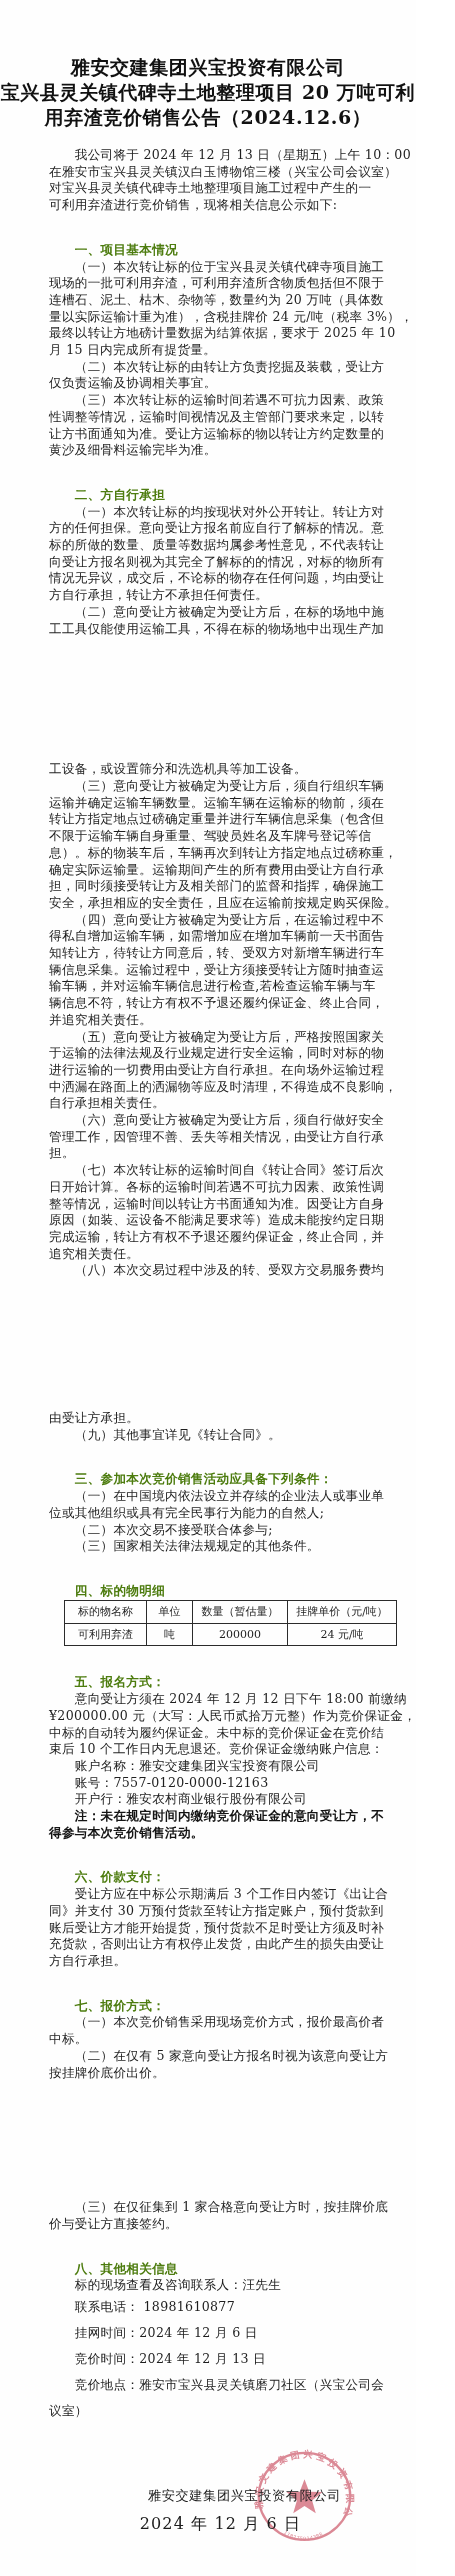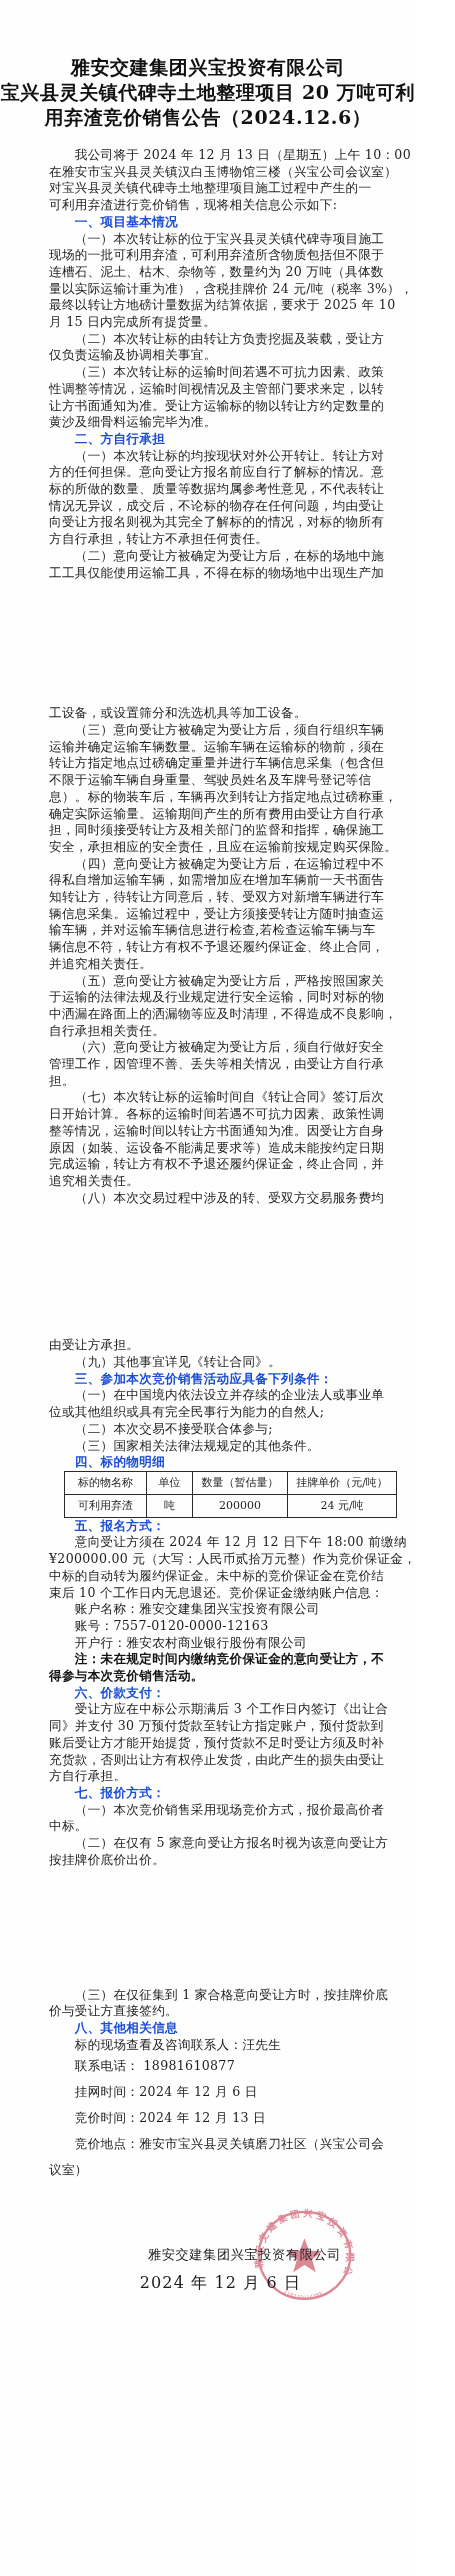--- a/index.html
+++ b/index.html
@@ -3,21 +3,21 @@
 <meta charset="utf-8">
 <style>
   html,body{margin:0;padding:0;background:#ffffff;}
   #page{position:relative;width:416px;min-height:2576px;background:#fefefe;overflow:hidden;
         color:#1c1c1c;font-family:"DejaVu Serif","Liberation Serif",serif;}
   .gap{width:100%;}
   .title{font-family:"DejaVu Serif","Liberation Serif",serif;font-weight:bold;
          font-size:19px;line-height:25px;text-align:center;white-space:nowrap;letter-spacing:0.6px;color:#111;}
   .line{font-size:12.6px;line-height:16.7px;margin-left:49px;margin-right:29px;
         white-space:nowrap;letter-spacing:0.3px;color:#1e1e1e;}
-  .hline{font-family:"Liberation Sans","DejaVu Sans",sans-serif;font-weight:bold;color:#1d4ed8;}
+  .hline{font-family:"Liberation Sans","DejaVu Sans",sans-serif;font-weight:bold;color:#4d7c0f;margin-top:28px;}
   .bline{font-weight:bold;color:#141414;}
   .spaced{line-height:26px;}
   table.goods{border-collapse:collapse;margin-left:64px;table-layout:fixed;}
   table.goods td,table.goods th{border:1.1px solid #2b2b2b;font-weight:normal;
         font-size:11px;text-align:center;height:20.7px;padding:0.6px 1.1px;
         font-family:"DejaVu Serif","Liberation Serif",serif;color:#1e1e1e;white-space:nowrap;overflow:hidden;}
   .sign-wrap{position:relative;height:287px;}
   .sign-company{position:absolute;top:63px;right:75px;font-size:13.2px;letter-spacing:0.6px;white-space:nowrap;}
   .sign-date{position:absolute;top:90px;right:115px;font-size:16px;letter-spacing:1.1px;white-space:nowrap;}
   .seal{position:absolute;top:22px;left:250px;width:109px;height:103px;opacity:0.82;}
@@ -47,22 +47,22 @@
       <div class="line">　　（二）本次转让标的由转让方负责挖掘及装载，受让方</div>
       <div class="line">仅负责运输及协调相关事宜。</div>
       <div class="line">　　（三）本次转让标的运输时间若遇不可抗力因素、政策</div>
       <div class="line">性调整等情况，运输时间视情况及主管部门要求来定，以转</div>
       <div class="line">让方书面通知为准。受让方运输标的物以转让方约定数量的</div>
       <div class="line">黄沙及细骨料运输完毕为准。</div>
       <div class="line hline">　　二、方自行承担</div>
       <div class="line">　　（一）本次转让标的均按现状对外公开转让。转让方对</div>
       <div class="line">方的任何担保。意向受让方报名前应自行了解标的情况。意</div>
       <div class="line">标的所做的数量、质量等数据均属参考性意见，不代表转让</div>
+      <div class="line">向受让方报名则视为其完全了解标的的情况，对标的物所有</div>
       <div class="line">情况无异议，成交后，不论标的物存在任何问题，均由受让</div>
-      <div class="line">向受让方报名则视为其完全了解标的的情况，对标的物所有</div>
       <div class="line">方自行承担，转让方不承担任何责任。</div>
       <div class="line">　　（二）意向受让方被确定为受让方后，在标的场地中施</div>
       <div class="line">工工具仅能使用运输工具，不得在标的物场地中出现生产加</div>
       <div class="gap" style="height: 124px;"></div>
       <div class="line">工设备，或设置筛分和洗选机具等加工设备。</div>
       <div class="line">　　（三）意向受让方被确定为受让方后，须自行组织车辆</div>
       <div class="line">运输并确定运输车辆数量。运输车辆在运输标的物前，须在</div>
       <div class="line">转让方指定地点过磅确定重量并进行车辆信息采集（包含但</div>
       <div class="line">不限于运输车辆自身重量、驾驶员姓名及车牌号登记等信</div>
       <div class="line">息）。标的物装车后，车辆再次到转让方指定地点过磅称重，</div>
@@ -71,20 +71,21 @@
       <div class="line">安全，承担相应的安全责任，且应在运输前按规定购买保险。</div>
       <div class="line">　　（四）意向受让方被确定为受让方后，在运输过程中不</div>
       <div class="line">得私自增加运输车辆，如需增加应在增加车辆前一天书面告</div>
       <div class="line">知转让方，待转让方同意后，转、受双方对新增车辆进行车</div>
       <div class="line">辆信息采集。运输过程中，受让方须接受转让方随时抽查运</div>
       <div class="line">输车辆，并对运输车辆信息进行检查,若检查运输车辆与车</div>
       <div class="line">辆信息不符，转让方有权不予退还履约保证金、终止合同，</div>
       <div class="line">并追究相关责任。</div>
       <div class="line">　　（五）意向受让方被确定为受让方后，严格按照国家关</div>
       <div class="line">于运输的法律法规及行业规定进行安全运输，同时对标的物</div>
+      <div class="line">进行运输的一切费用由受让方自行承担。在向场外运输过程</div>
       <div class="line">中洒漏在路面上的洒漏物等应及时清理，不得造成不良影响，</div>
       <div class="line">自行承担相关责任。</div>
       <div class="line">　　（六）意向受让方被确定为受让方后，须自行做好安全</div>
       <div class="line">管理工作，因管理不善、丢失等相关情况，由受让方自行承</div>
       <div class="line">担。</div>
       <div class="line">　　（七）本次转让标的运输时间自《转让合同》签订后次</div>
       <div class="line">日开始计算。各标的运输时间若遇不可抗力因素、政策性调</div>
       <div class="line">整等情况，运输时间以转让方书面通知为准。因受让方自身</div>
       <div class="line">原因（如装、运设备不能满足要求等）造成未能按约定日期</div>
       <div class="line">完成运输，转让方有权不予退还履约保证金，终止合同，并</div>

